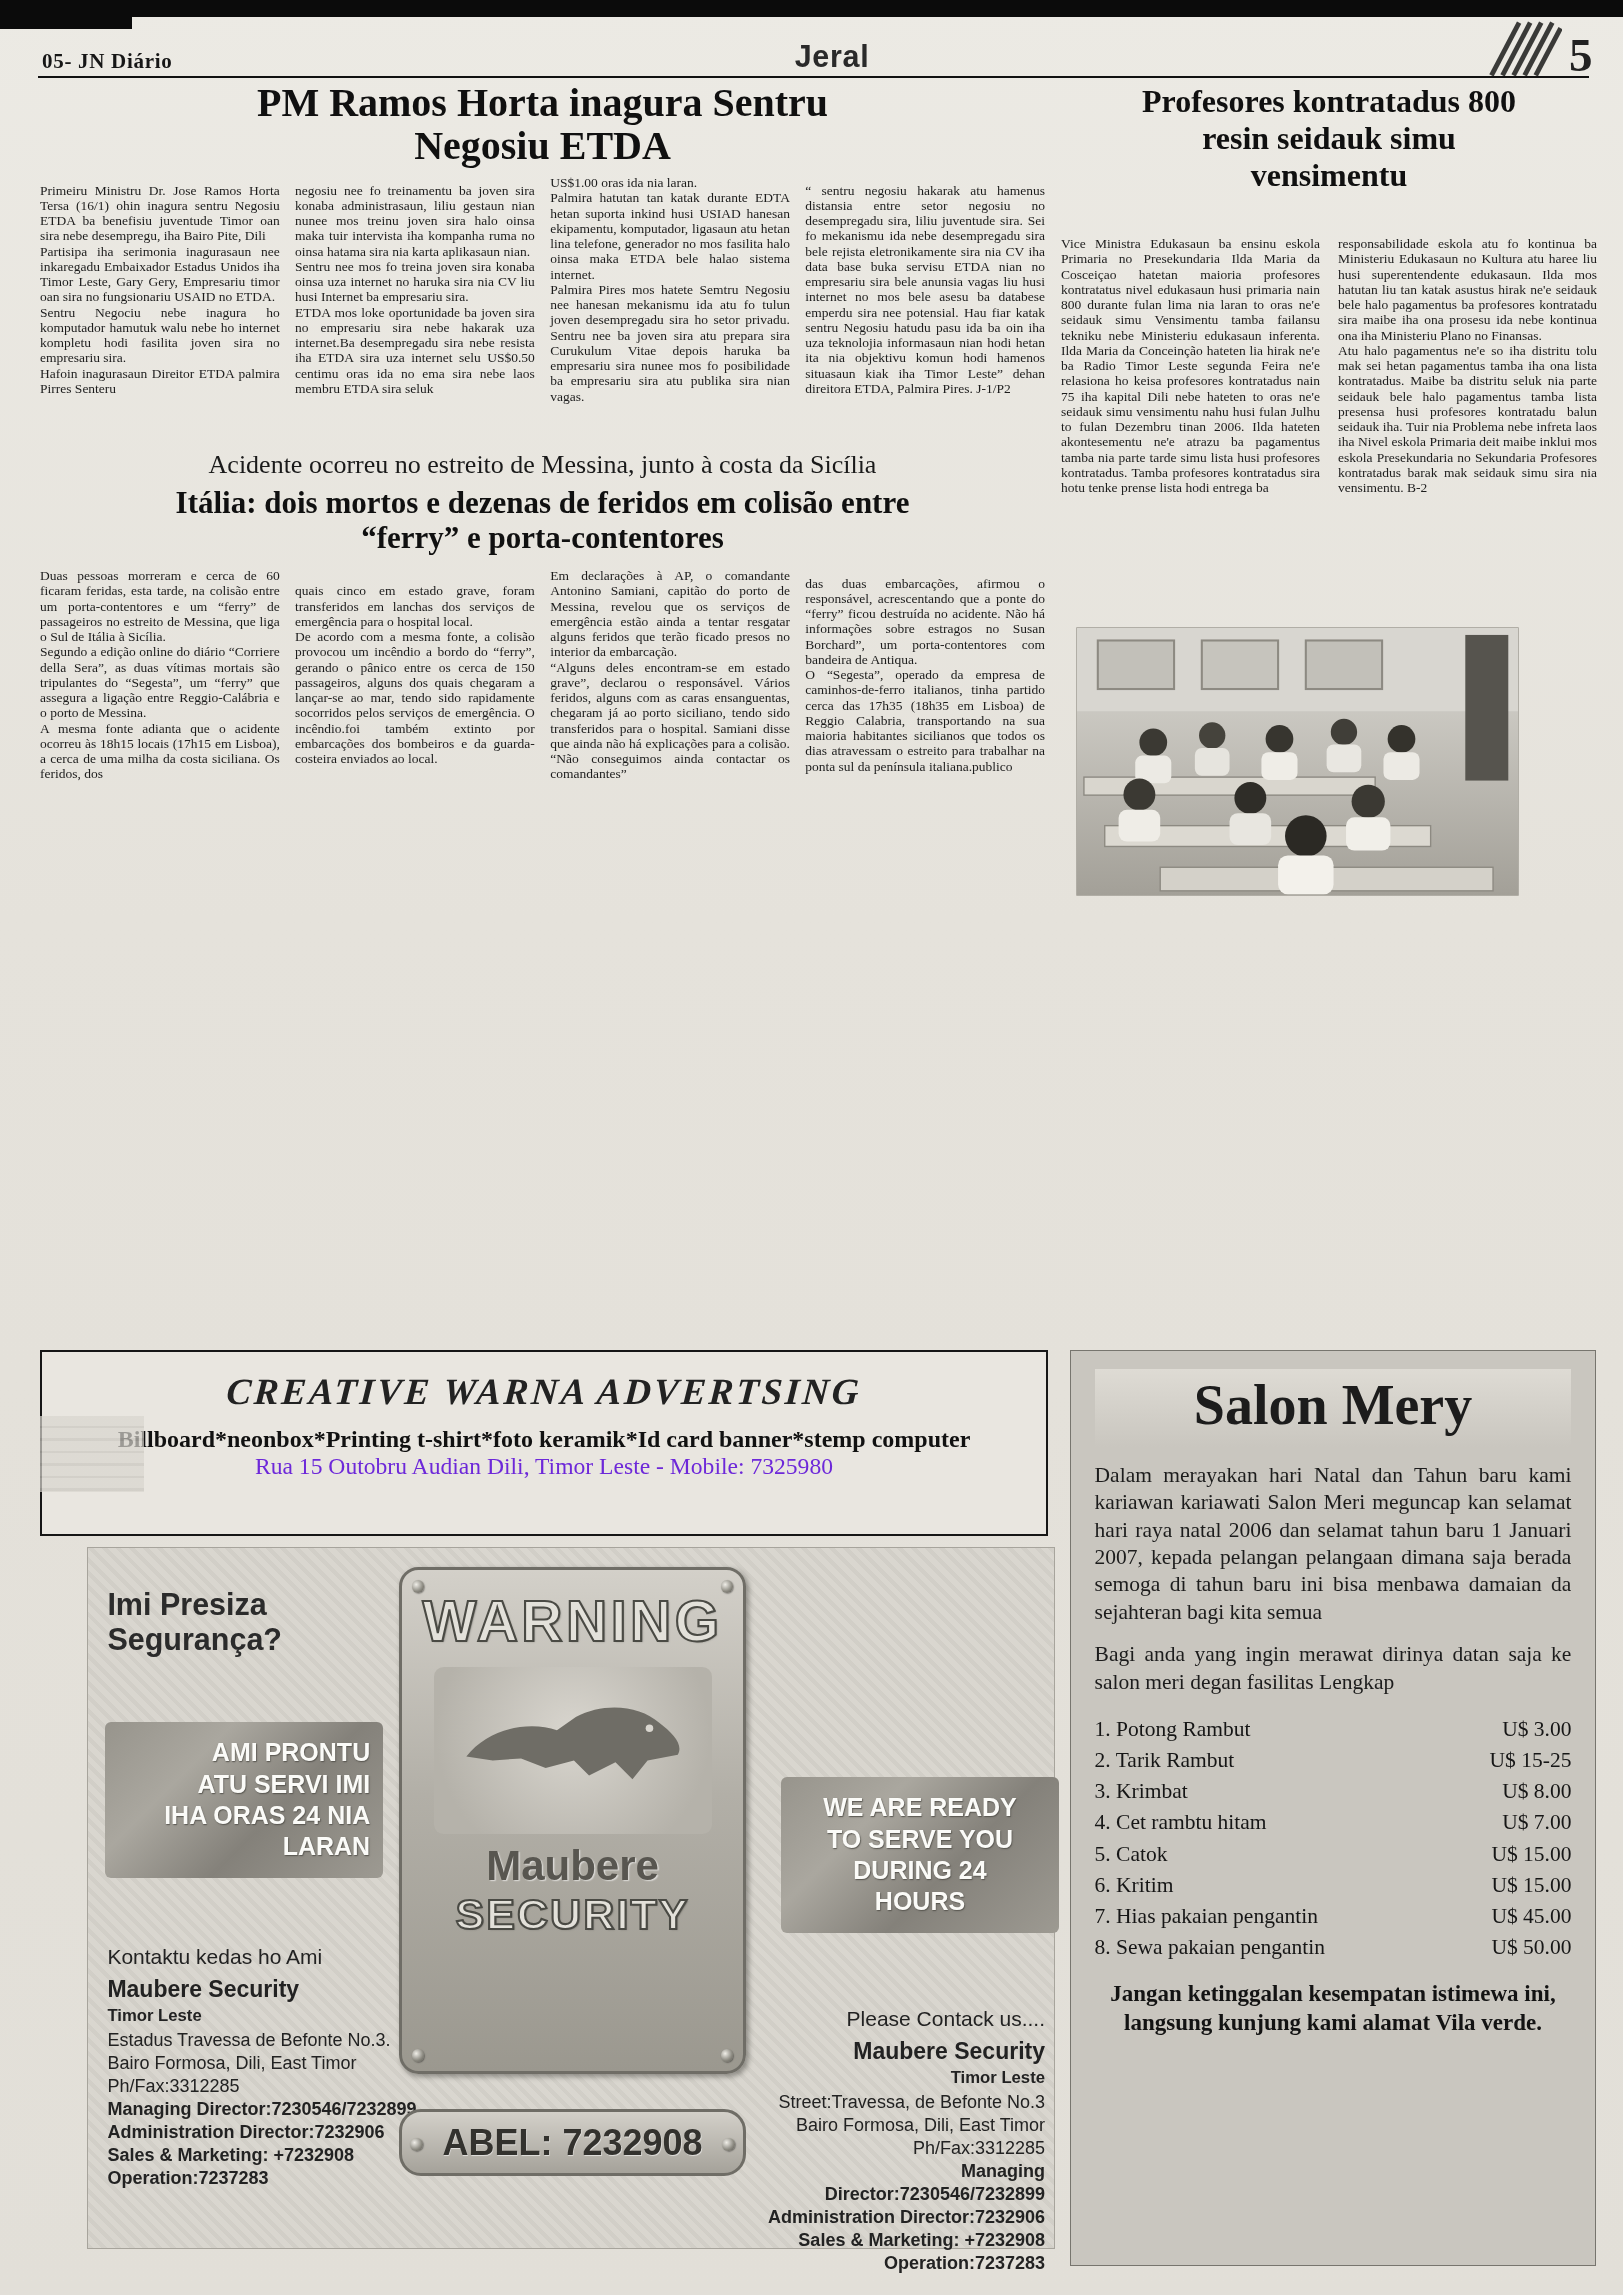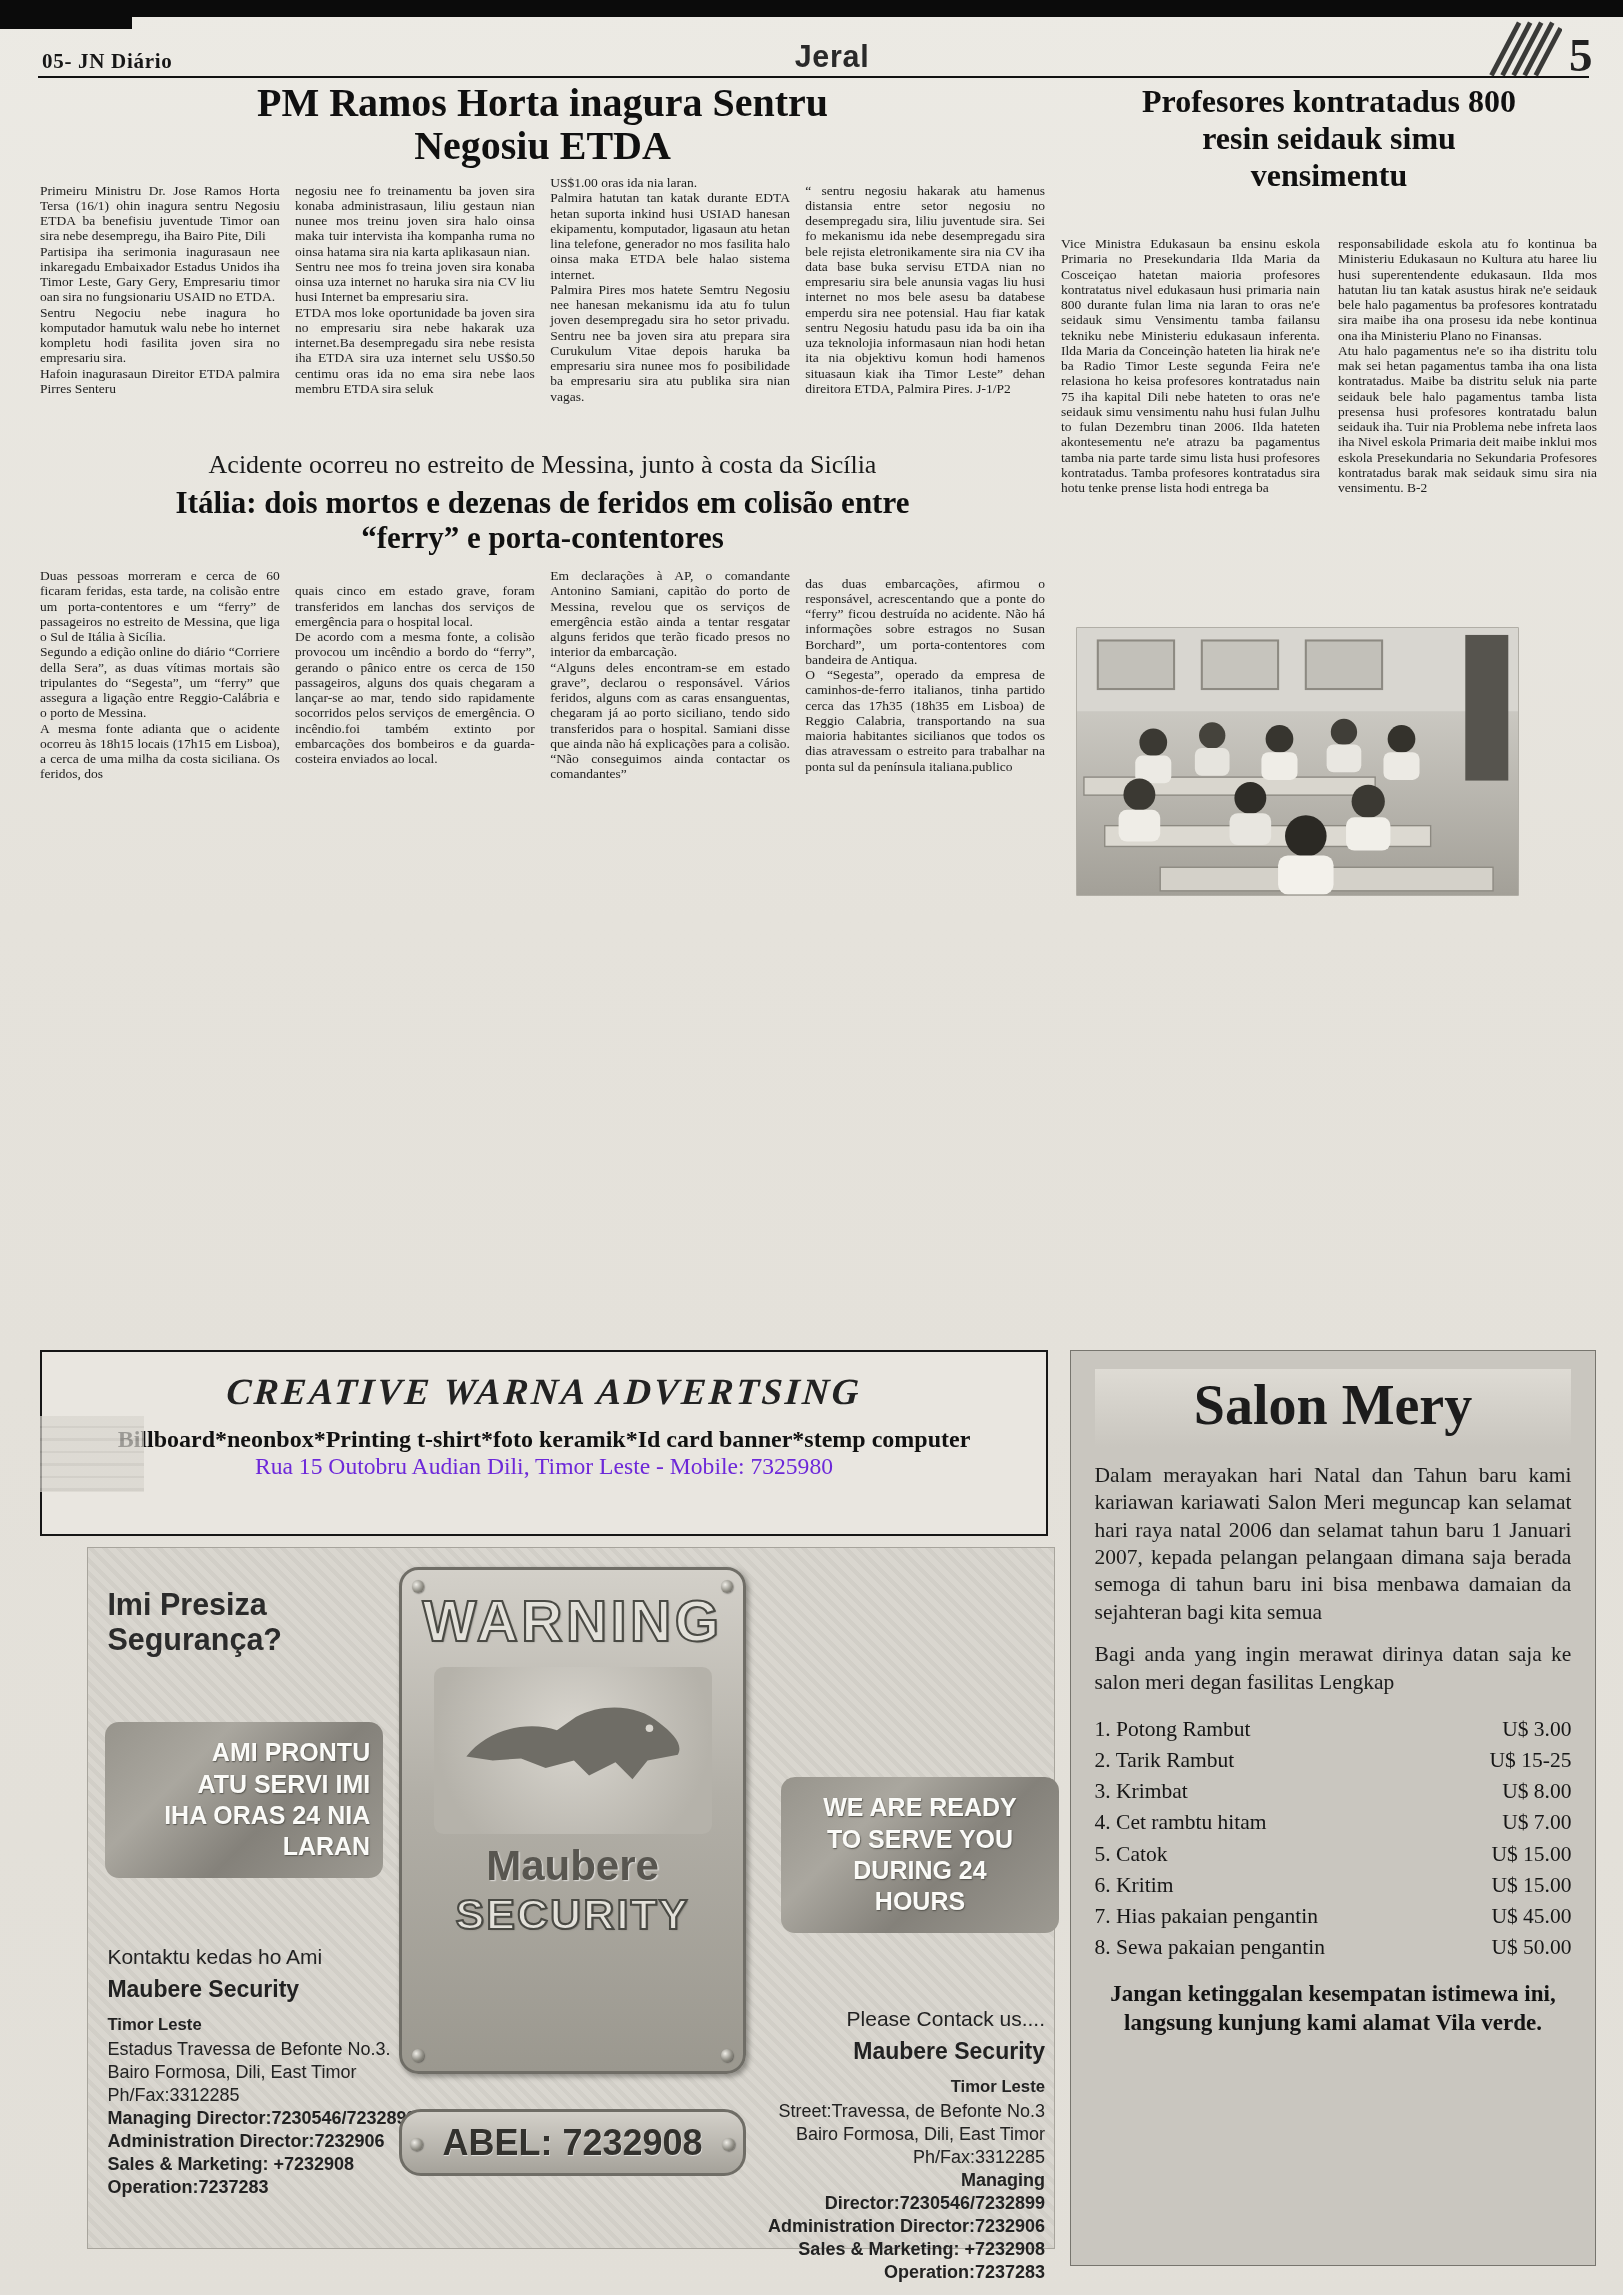--- a/index.html
+++ b/index.html
@@ -55,29 +55,29 @@
   
   .security-region { position:absolute; left:87px; top:1547px; width:968px; height:702px;
     background:repeating-linear-gradient(45deg, rgba(110,108,100,.07) 0 4.2px, rgba(0,0,0,0) 4.2px 9.7px), #d9d6cf;
     border:0.7px solid #a7a49c; font-family:"Liberation Sans", sans-serif; }
   .sec-question { position:absolute; font-weight:bold; font-size:30.5px; line-height:1.15; color:#2b2b2b; white-space:pre-line; }
   .sec-q-left { left:19.4px; top:39px; }
   .sec-q-right { left:694px; top:83px; width:264px; }
   .sec-banner { position:absolute; width:278px; padding:15.3px 12.5px; color:#fbfbf8; font-weight:bold;
     font-size:25px; line-height:1.25; white-space:pre-line; text-shadow:0.7px 0.7px 1.4px #55534d;
     background:linear-gradient(135deg,#97948c 0%, #aaa79f 30%, #84817a 60%, #9d9a92 100%);
-    border-radius:14px; }
+    border-radius:6px; }
   .sec-banner-left { left:16.7px; top:174px; text-align:right; }
   .sec-banner-right { left:693px; top:229px; text-align:center; }
   .sec-contact { position:absolute; font-size:18px; line-height:1.28; color:#222; }
   .sec-contact-left { left:19.4px; top:396px; text-align:left; }
   .sec-contact-right { left:652px; top:458px; width:305px; text-align:right; }
   .sec-contact .intro { font-size:21px; margin-bottom:4.2px; }
   .sec-contact .company { font-weight:bold; font-size:23px; }
-  .sec-contact .country { font-weight:bold; font-size:16.7px; margin-bottom:2.8px;margin-top:9px; }
+  .sec-contact .country { font-weight:bold; font-size:16.7px; margin-bottom:2.8px; }
   .sec-contact .mgmt { font-weight:bold; }
 
   .plate { position:absolute; left:311px; top:19.4px; width:347px; height:507px;
     background:linear-gradient(180deg,#d3d0c9 0%, #b2afa7 45%, #9b988f 100%);
     border:3.5px solid #6f6d66; border-radius:19.4px; text-align:center; box-shadow:2.1px 2.8px 5.6px rgba(40,40,35,.4); }
   .outline-text { font-family:"Liberation Sans", sans-serif; font-weight:bold; color:#e3e1da;
     -webkit-text-stroke:2.1px #4a4a44; text-shadow:1.4px 1.4px 1.4px rgba(60,60,55,.5); }
   .plate .warning { margin-top:18px; font-size:57px; letter-spacing:3.5px; }
   .croc-area { margin:12.5px auto 0; width:278px; height:167px; border-radius:9.7px;
     background:radial-gradient(circle at 50% 40%, #d9d6cf 0%, #b5b2aa 80%); display:flex; align-items:center; justify-content:center; }

